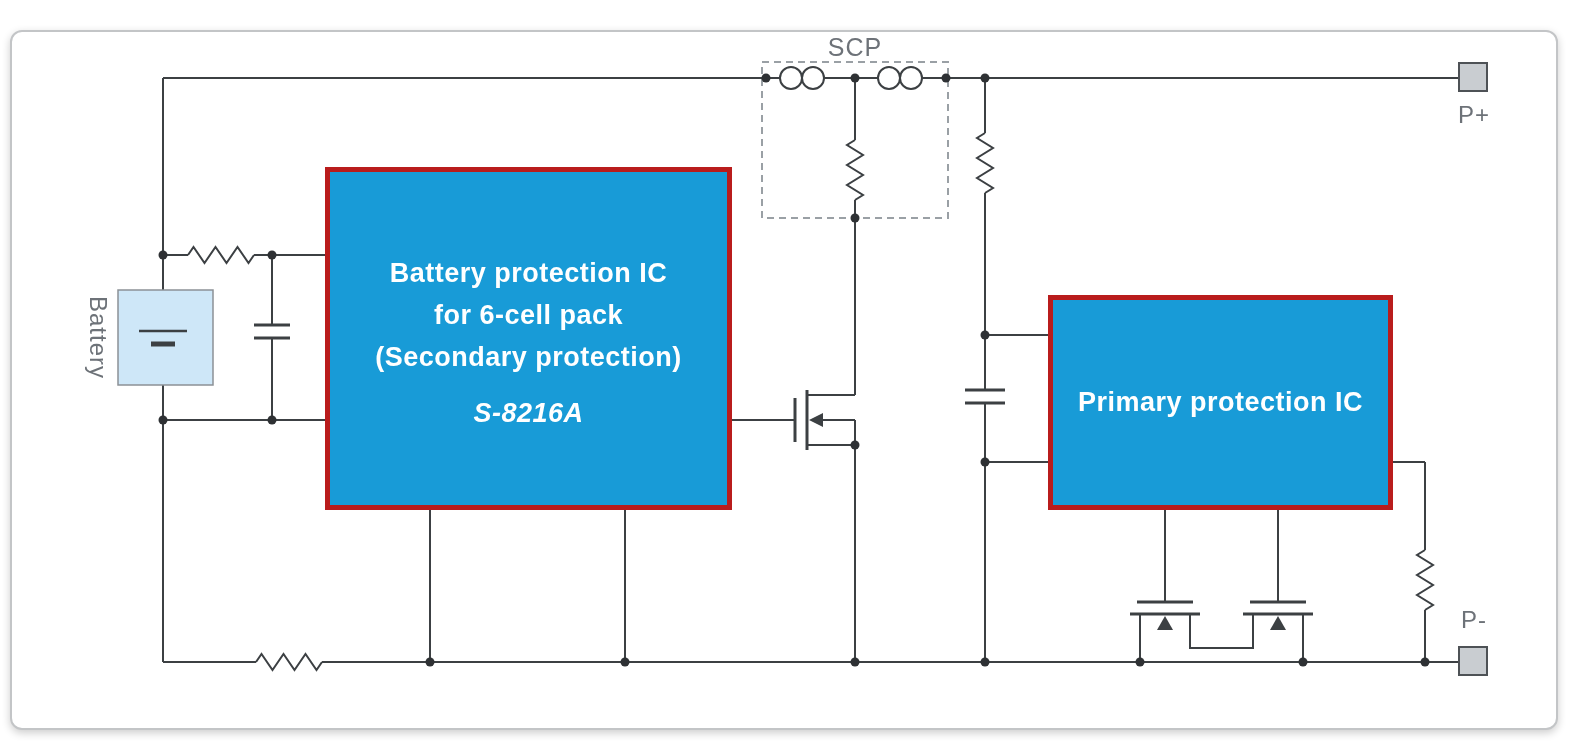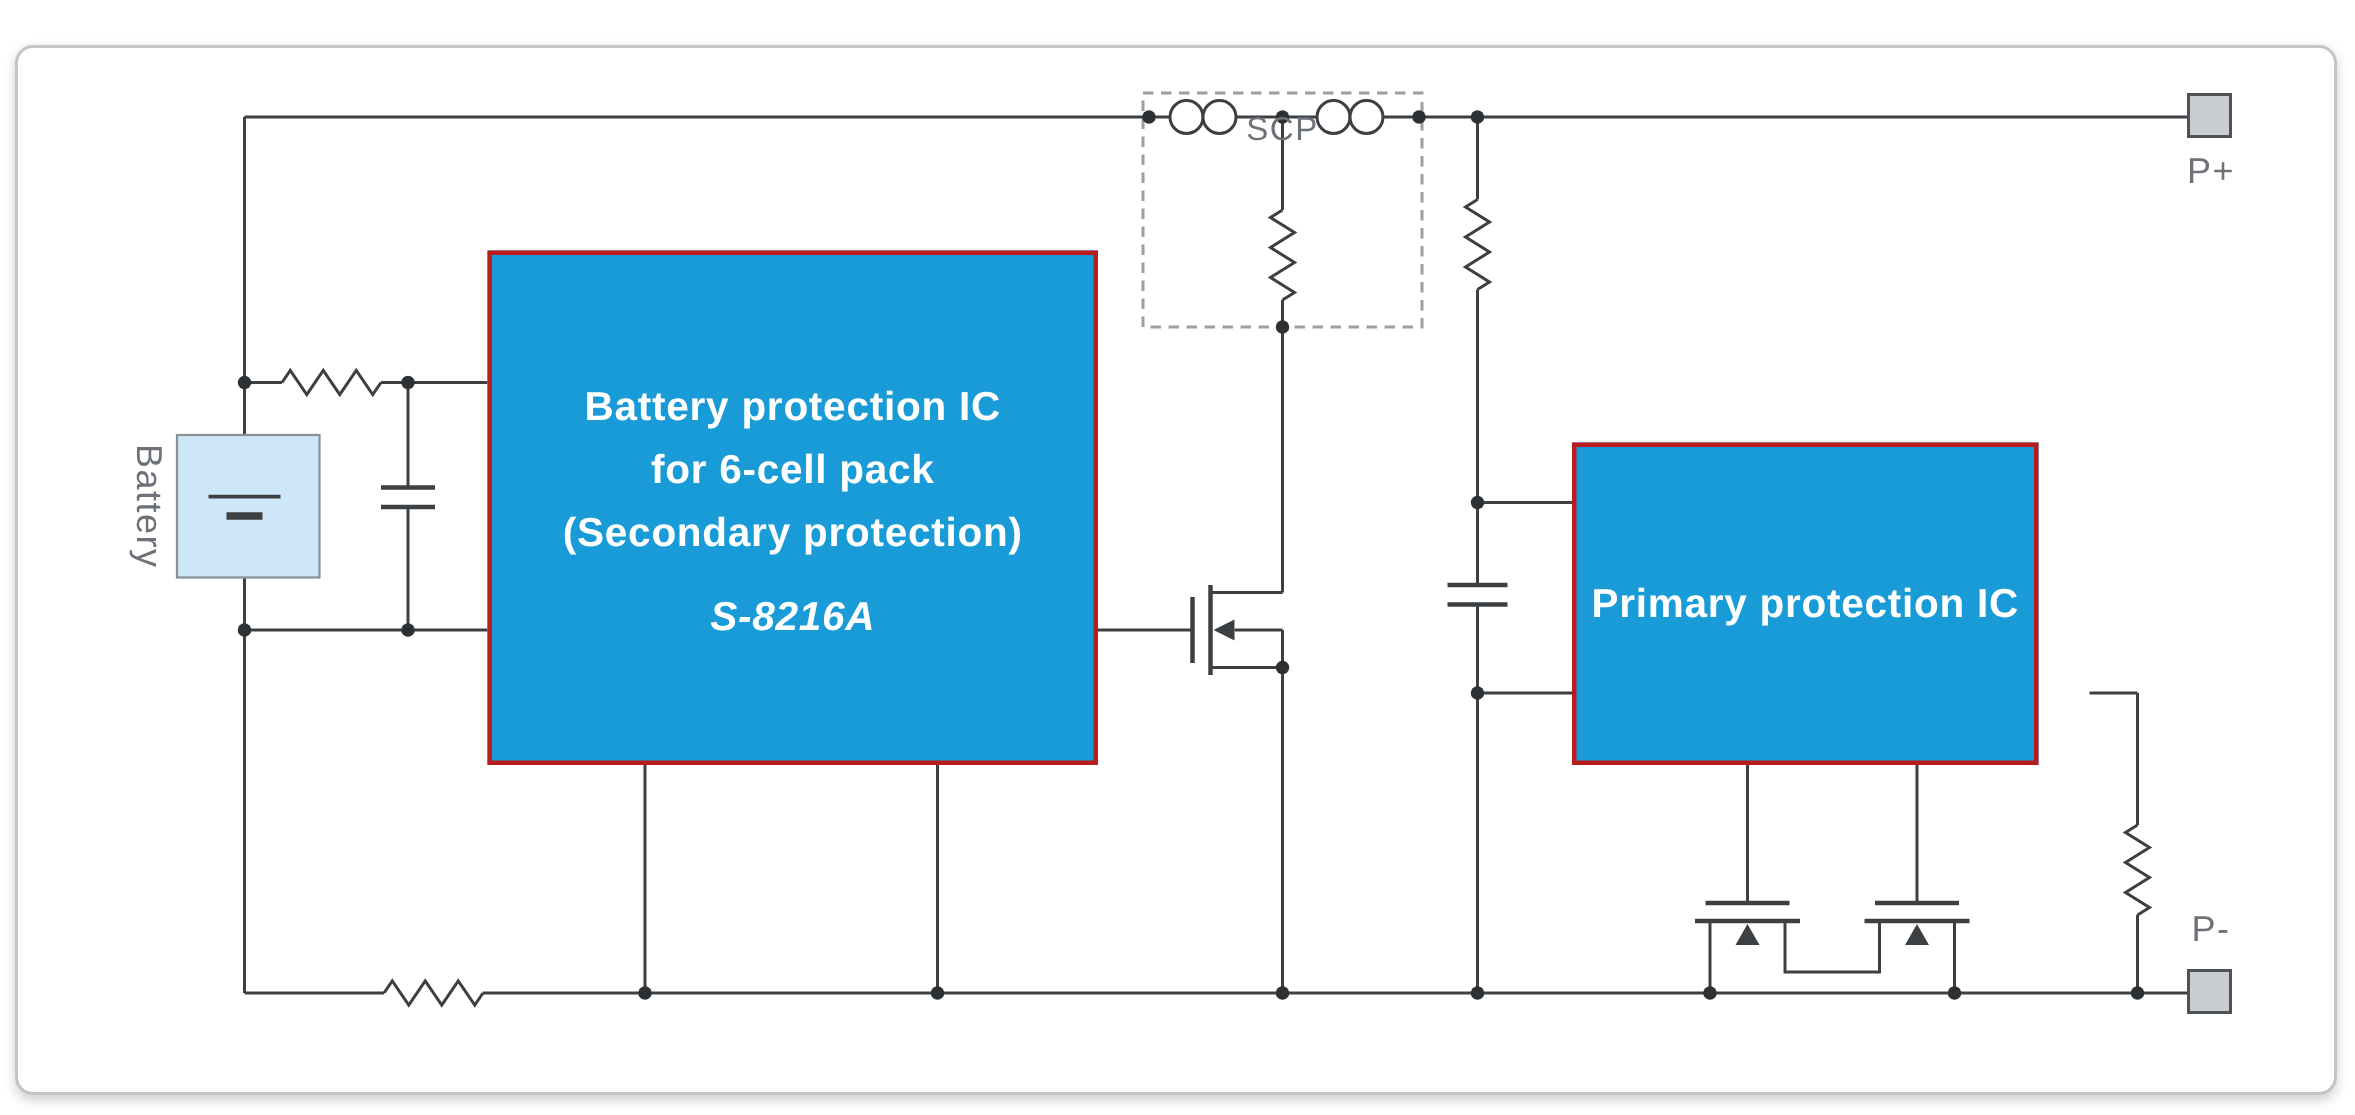--- a/index.html
+++ b/index.html
@@ -8,38 +8,38 @@
     background:#ffffff;
     font-family:"Liberation Sans", sans-serif;
   }
   .frame{
     position:absolute;left:10px;top:30px;width:1544px;height:696px;
     background:#ffffff;border:2px solid #c3c5c7;border-radius:12px;
     box-shadow:0 3px 8px rgba(0,0,0,0.20);
   }
   svg.circuit{position:absolute;left:0;top:0;}
   .ic-box{
-    position:absolute;background:#189bd7;border:3px solid #b91c1c;
+    position:absolute;background:#189bd7;border:5px solid #b91c1c;
     color:#ffffff;font-weight:bold;text-align:center;
     letter-spacing:0.5px;box-sizing:border-box;
   }
   .ic-box.secondary{
     left:325px;top:167px;width:407px;height:343px;
     font-size:27px;line-height:42px;padding-top:80px;
   }
   .ic-box.secondary .part{display:block;margin-top:14px;font-style:italic;}
   .ic-box.primary{
-    left:1048px;top:295px;width:311px;height:215px;
+    left:1048px;top:295px;width:345px;height:215px;
     font-size:27px;display:flex;align-items:center;justify-content:center;
   }
   .diagram-label{
     position:absolute;color:#6d7278;font-size:24px;letter-spacing:1px;
     text-align:center;
   }
-  .label-scp{left:815px;top:33px;width:80px;font-size:22px;margin-top:40px;}
+  .label-scp{left:815px;top:33px;width:80px;font-size:25px;}
   .label-pplus{left:1446px;top:101px;width:56px;}
   .label-pminus{left:1446px;top:606px;width:56px;}
   .label-battery{
     left:56px;top:322px;width:82px;height:30px;
     transform:rotate(90deg);transform-origin:center;
   }
   .terminal{
     position:absolute;width:30px;height:30px;background:#c9cdd1;
     border:2px solid #4e5256;box-sizing:border-box;
   }

